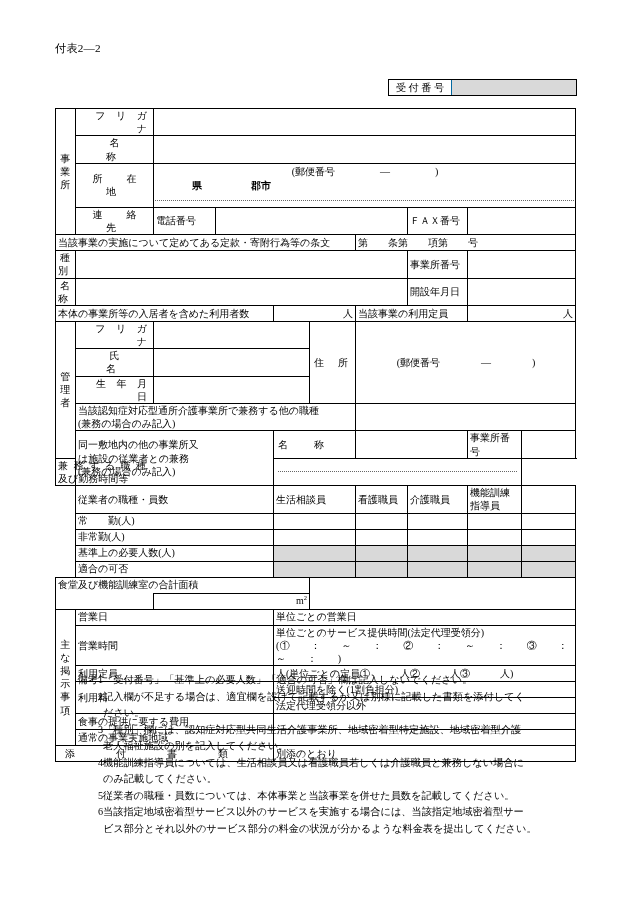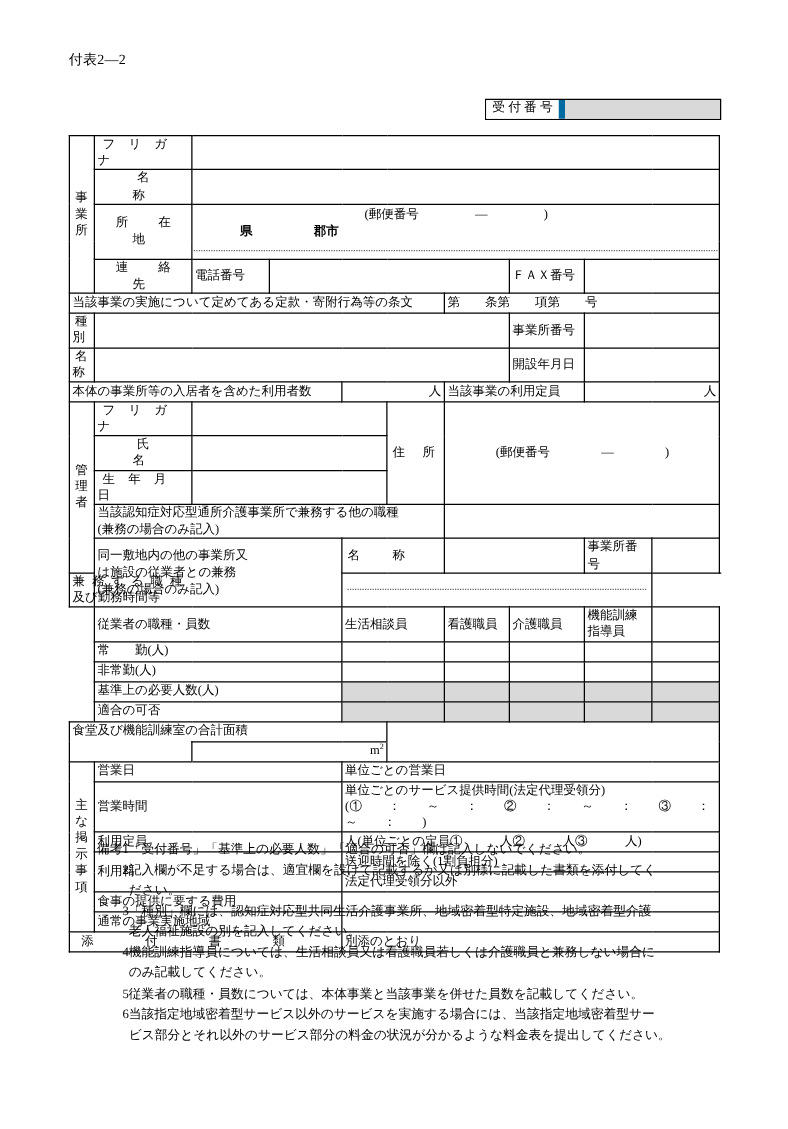--- a/index.html
+++ b/index.html
@@ -58,24 +58,23 @@
     height: 17px;
     box-sizing: border-box;
   }
   .receipt-label {
     width: 63px;
     text-align: center;
     font-size: 10.2px;
     line-height: 15px;
     letter-spacing: 2.5px;
     text-indent: 2.5px;
-    border-right: 5px solid #0369a1;
+    border-right: 1px solid #0369a1;
     box-sizing: border-box;
     background: #fff;
-    font-family: Liberation Mono, monospace;
   }
   .receipt-value {
     width: 124px;
     background: #d9d9d9;
     box-sizing: border-box;
   }
 
   
   .form-wrap {
     position: absolute;
@@ -102,21 +101,21 @@
     text-align: center;
     letter-spacing: 0.5px;
     font-size: 10px;
     line-height: 1.45;
     padding: 1px 0;
   }
   .vlabel span { display: block; }
   .ctr { }
   .rgt { text-align: right; padding-right: 4px; }
   .spread {
-    text-align: left;
+    text-align: right;
     letter-spacing: 4px;
     text-indent: 4px;
   }
   .spread2 {
     text-align: center;
     letter-spacing: 7px;
     text-indent: 7px;
   }
   .spread3 {
     letter-spacing: 2px;

